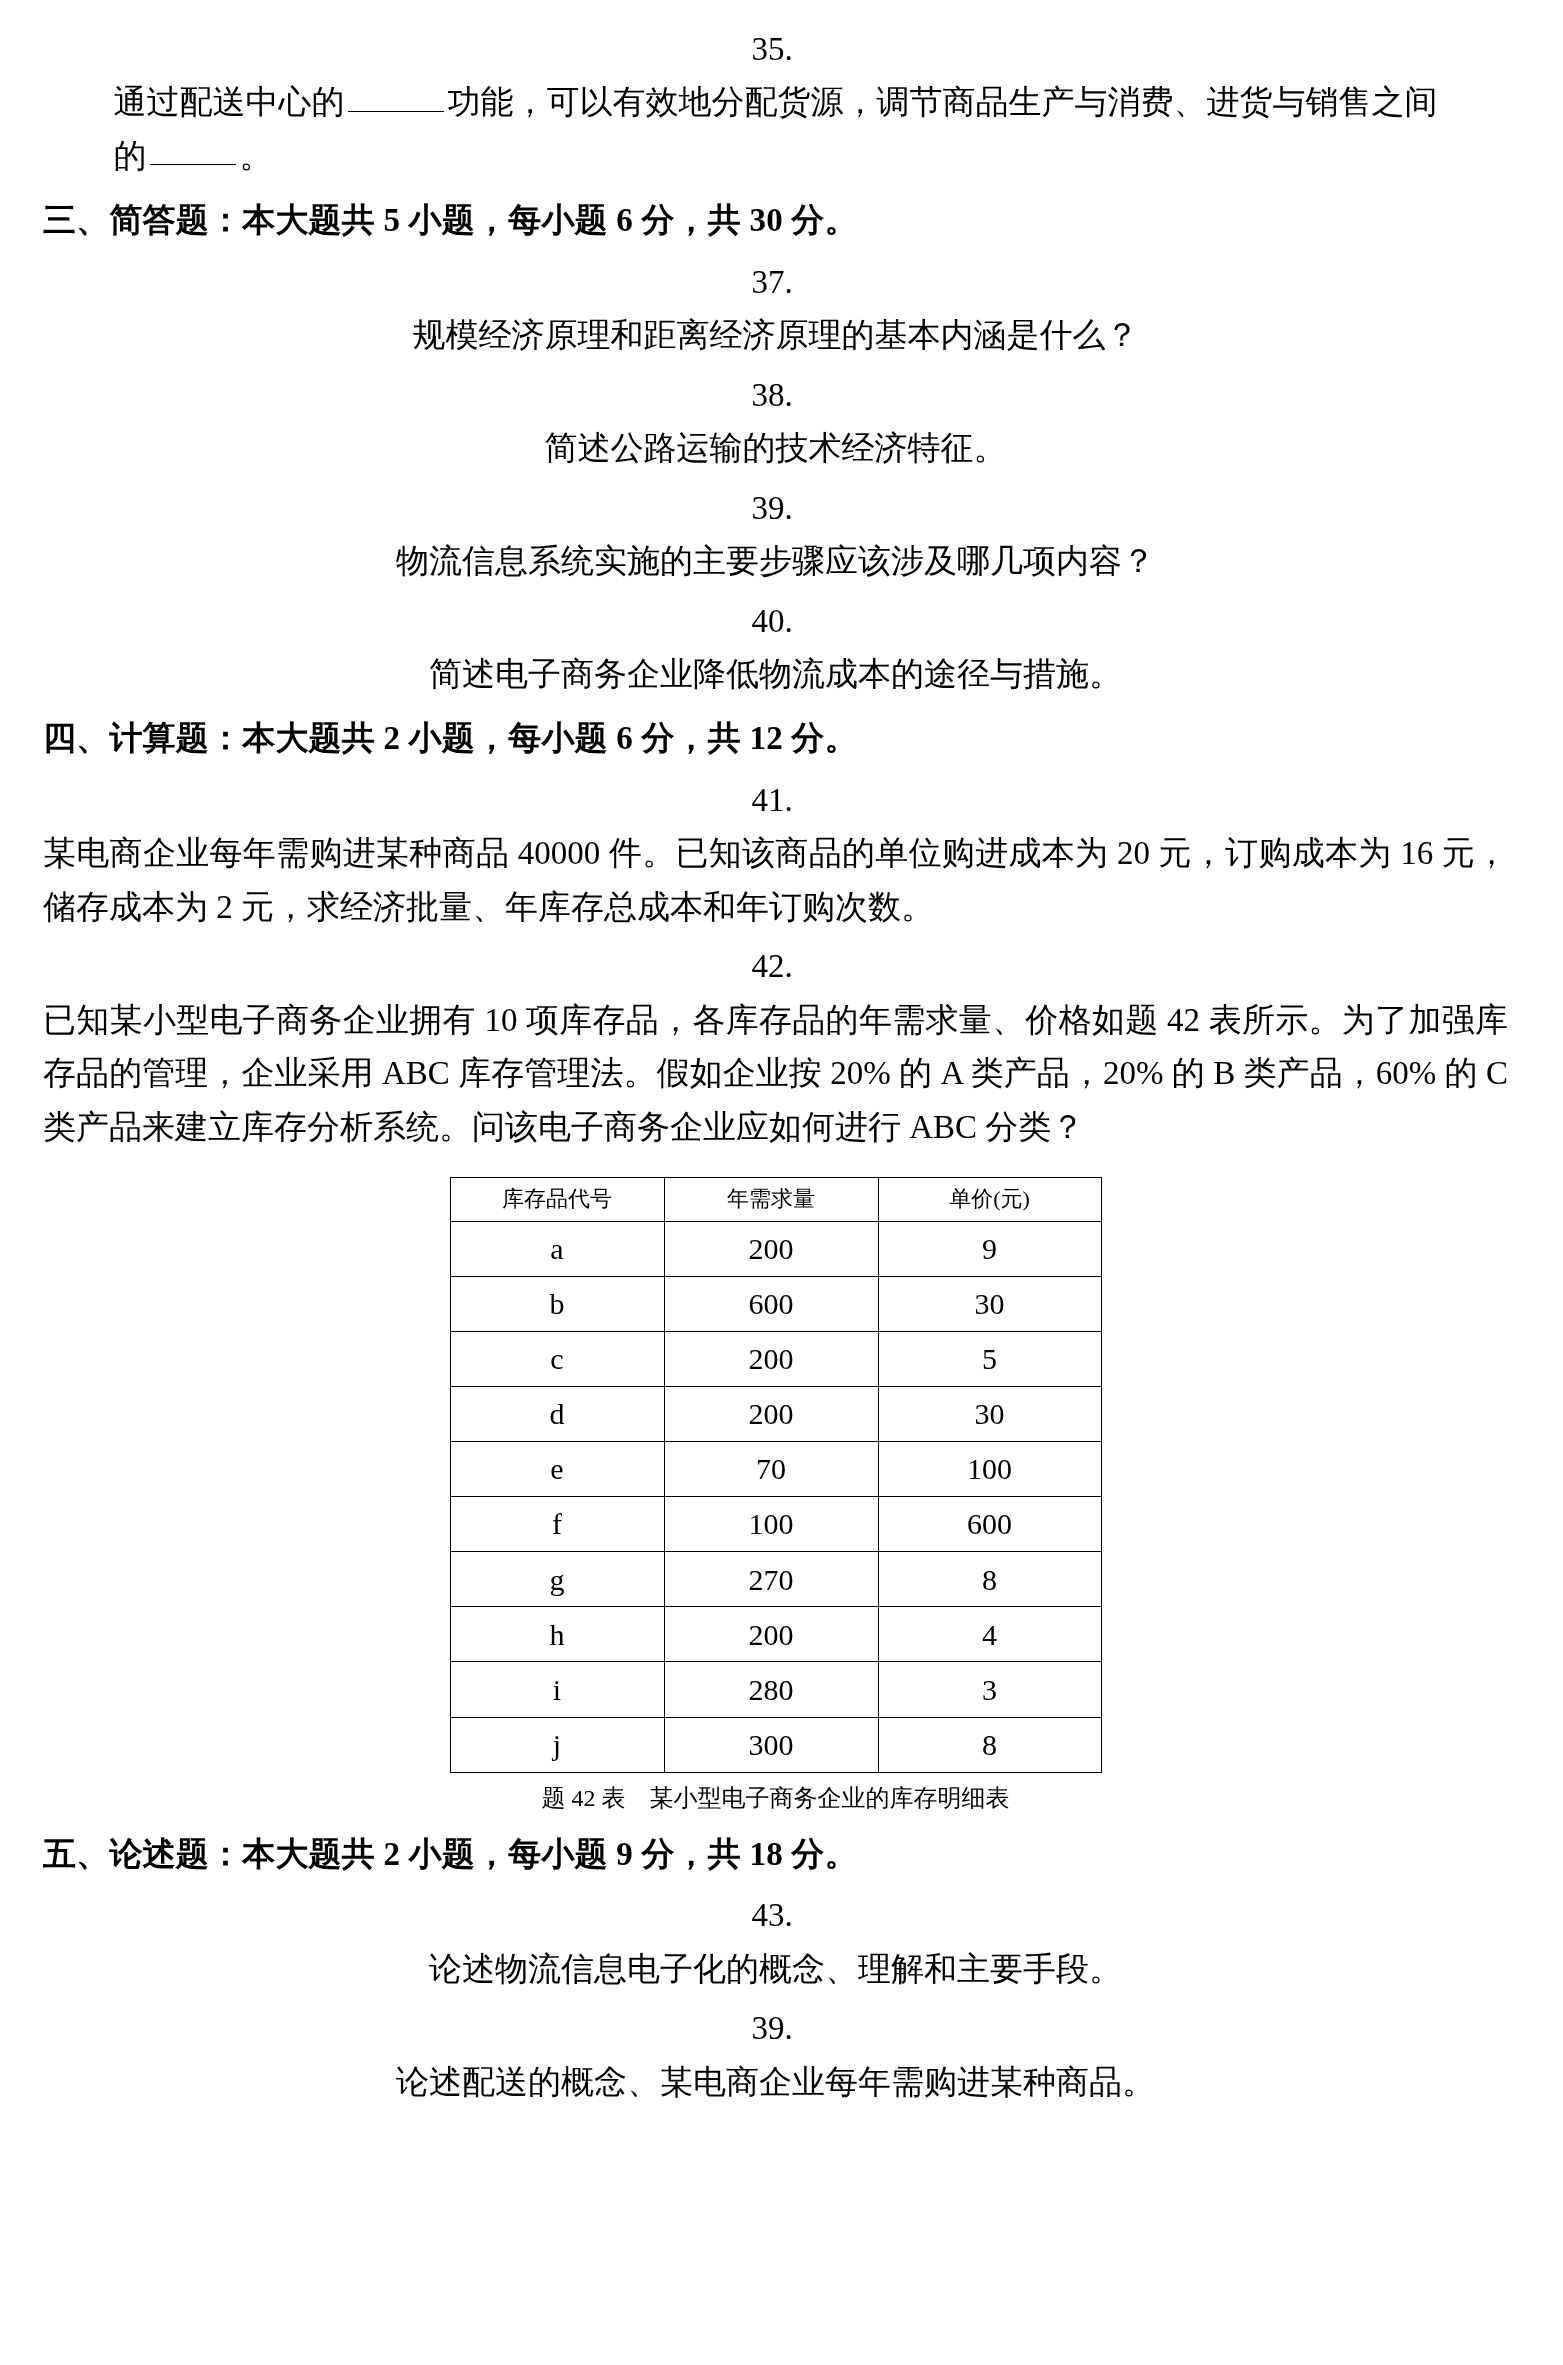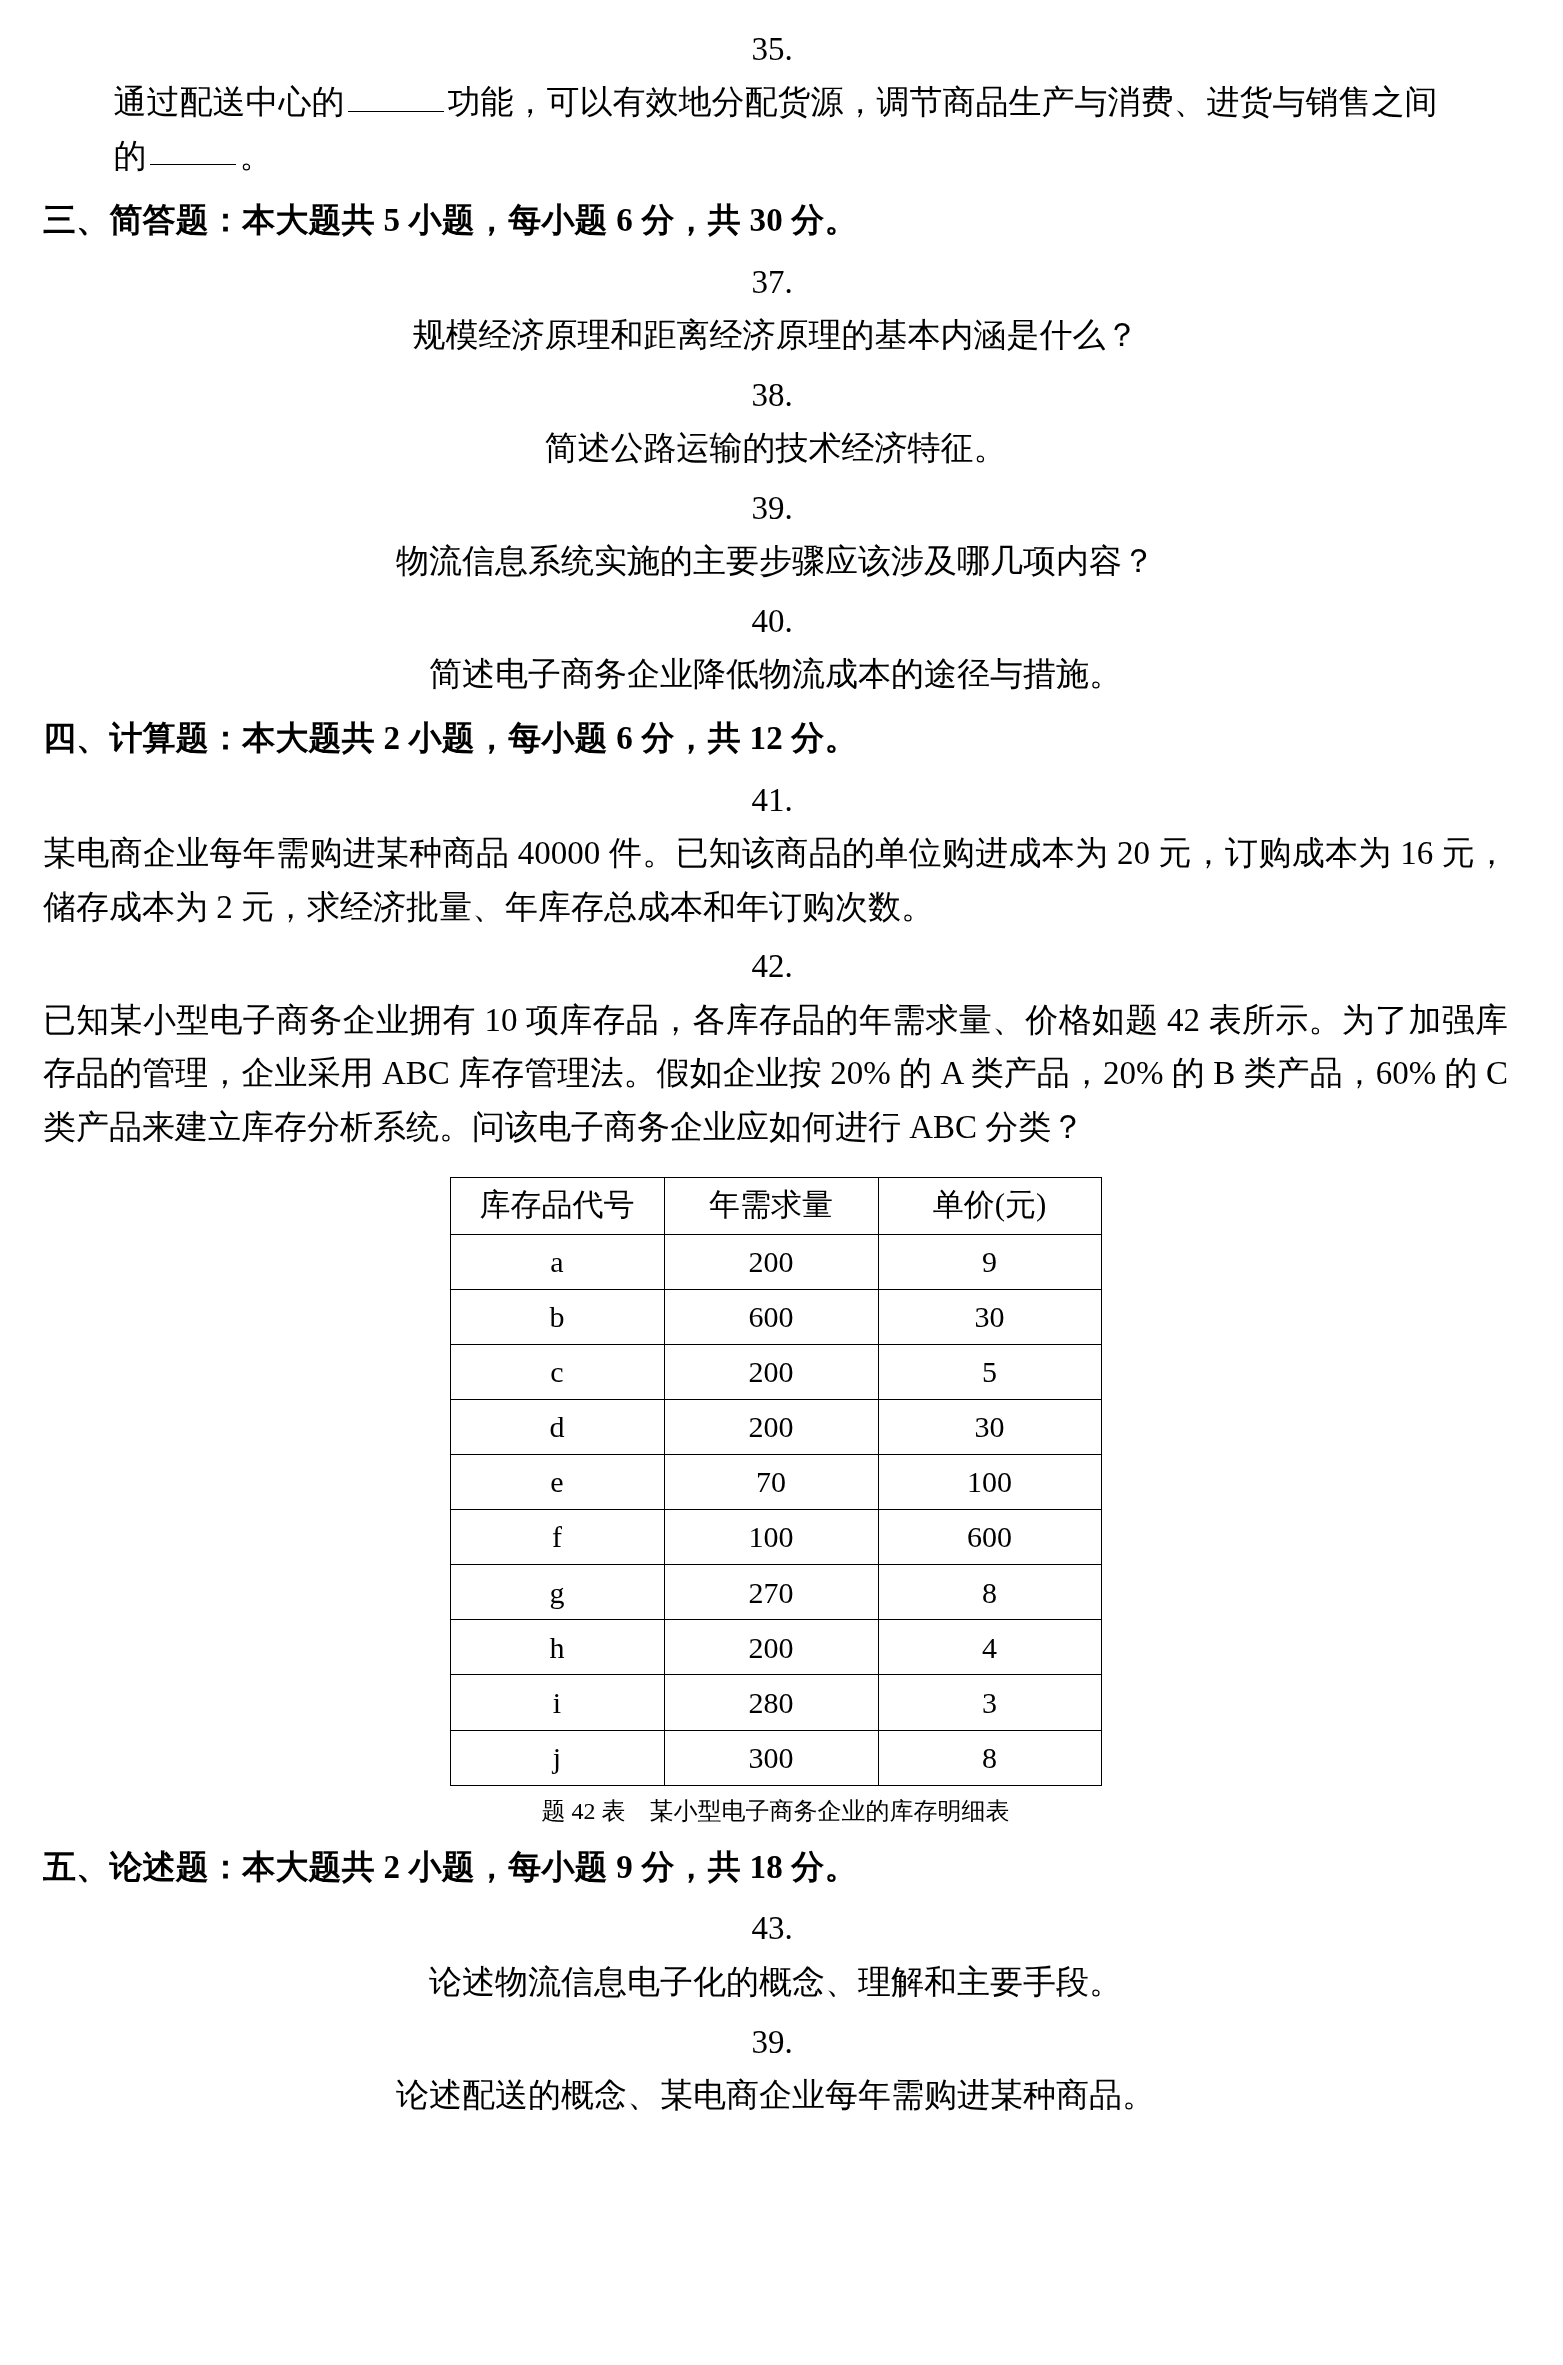--- a/index.html
+++ b/index.html
@@ -64,21 +64,21 @@
     font-size: 30px;
   }
   table.inv td, table.inv th {
     border: 1.8px solid #000;
     padding: 5.3px 9px;
     text-align: center;
     font-weight: normal;
     line-height: 1.45;
   }
   table.inv th {
-    font-size: 31px;
+    font-size: 22px;
   }
   table.inv col.c0 { width: 214px; }
   table.inv col.c1 { width: 214px; }
   table.inv col.c2 { width: 223px; }
   .table-caption {
     text-align: center;
     font-size: 24px;
     margin: 5.3px 0 14.3px 0;
   }
   .footer {

